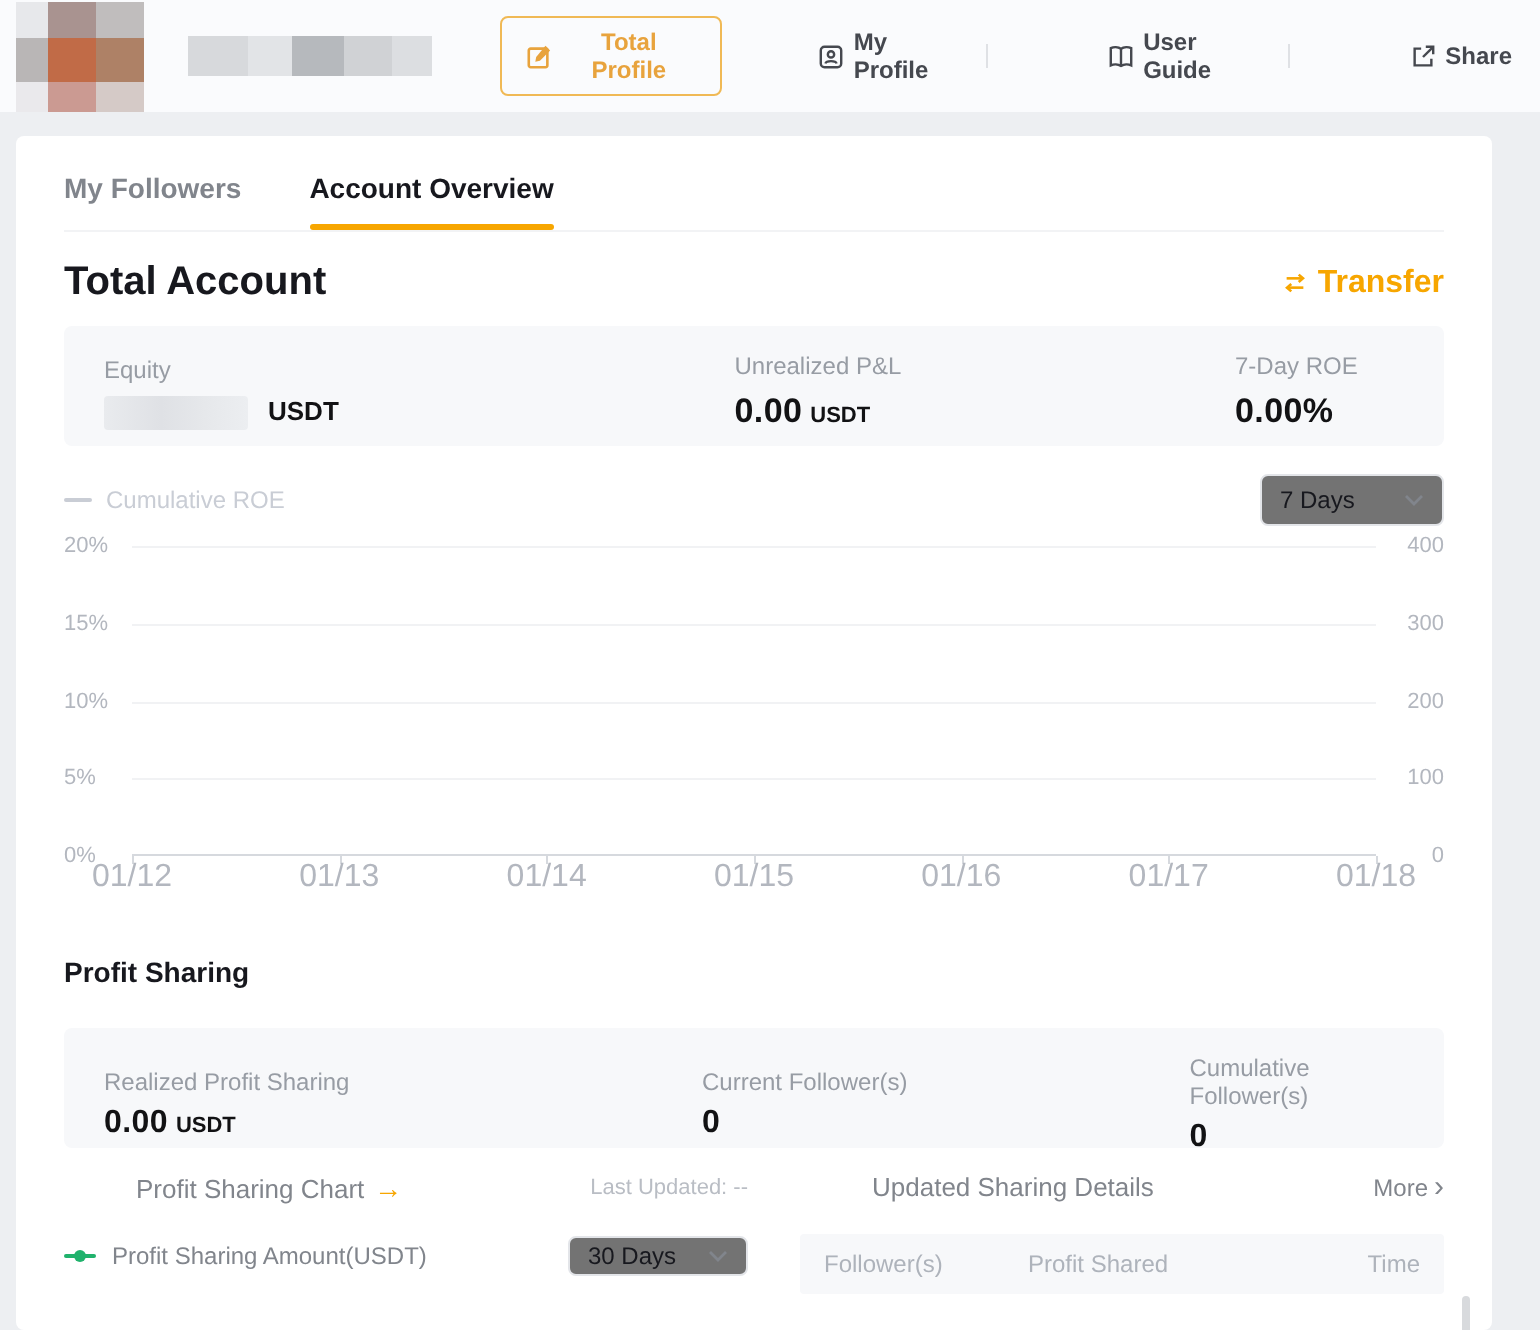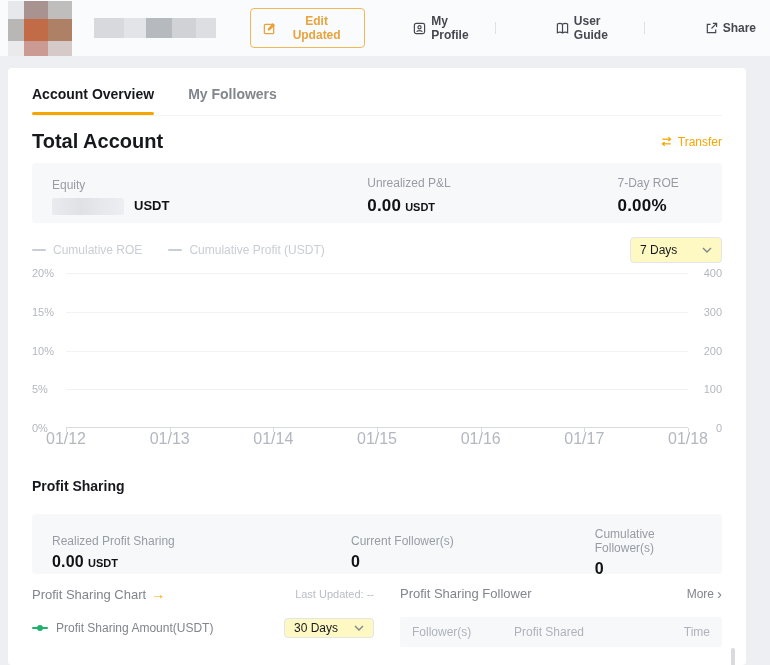--- a/index.html
+++ b/index.html
@@ -56,47 +56,47 @@
   .tab.active { color:#17181e; }
   .tab.active::after {
     content:""; position:absolute; left:0; right:0; bottom:0;
     height:3px; background:#f7a600; border-radius:2px;
   }
   
   .section-row { display:flex; align-items:center; justify-content:space-between; }
   .section-title { font-size:20px; font-weight:bold; color:#17181e; }
   .transfer-link {
     display:inline-flex; align-items:center; gap:5px;
-    color:#f7a600; font-size:12px; font-weight:normal; cursor:pointer;
+    color:#f7a600; font-size:16px; font-weight:bold; cursor:pointer;
   }
   
   .stats-card {
     background:#f7f8fa; border-radius:4px;
     padding:13px 20px; height:60px;
     display:grid; align-items:center;
   }
   .stats-card.row1 { grid-template-columns:48.5% 38.5% auto; margin-top:10px; }
   .stats-card.row2 { grid-template-columns:46% 37.5% auto; margin-top:20px; }
   .stat-label { font-size:12px; color:#979ca4; }
   .stat-value-row { margin-top:6px; display:flex; align-items:baseline; gap:4px; }
   .stat-value { font-size:17px; font-weight:bold; color:#121214; letter-spacing:.2px; }
   .stat-unit { font-size:11px; font-weight:bold; color:#121214; }
   .masked-value {
     width:72px; height:17px; border-radius:2px; align-self:center;
     background:linear-gradient(90deg,#e9ebee 0%,#dfe1e5 40%,#e6e8eb 70%,#eceef1 100%);
   }
   
   .chart-controls { margin-top:14px; display:flex; align-items:center; justify-content:space-between; }
-  .legend { display:flex; align-items:center; gap:26px; }
+  .legend { display:flex; align-items:center; }
   .legend-item { display:flex; align-items:center; gap:7px; font-size:12px; color:#c9cdd5; }
   .legend-dash { width:14px; height:2px; border-radius:1px; background:#c9cdd5; }
   .dropdown {
     display:flex; align-items:center; justify-content:space-between;
     width:92px; height:26px; padding:0 9px;
-    border:1px solid #e3e5e9; border-radius:4px; background:#fef9c3;
+    border:1px solid #e3e5e9; border-radius:4px; background:#737373;
     font-size:12px; color:#17181e; cursor:pointer;
   }
   .dropdown svg { color:#81858c; }
   
   .roe-chart { position:relative; margin-top:6px; height:185px; }
   .plot { position:absolute; left:34px; right:34px; top:4px; bottom:26px; }
   .gridline { position:absolute; left:0; right:0; height:1px; background:#f1f2f4; }
   .axis-line { position:absolute; left:0; right:0; bottom:0; height:1px; background:#d6d9de; }
   .y-label-l {
     position:absolute; left:-34px; width:30px; text-align:left;
@@ -110,21 +110,21 @@
   .x-label {
     position:absolute; bottom:-20px; transform:translateX(-50%);
     font-size:16px; color:#b3b7bf; white-space:nowrap;
   }
   
   .ps-heading { margin-top:24px; font-size:14px; font-weight:bold; color:#17181e; }
   
   .bottom-split { margin-top:12px; display:flex; gap:26px; }
   .bottom-left { width:342px; flex:0 0 auto; }
   .bottom-right { flex:1; position:relative; }
-  .sub-title { font-size:13px; color:#81858c; }
+  .sub-title { font-size:13px; color:#81858c;margin-left:36px; }
   .ps-chart-title { display:inline-flex; align-items:center; gap:5px; }
   .arrow-right-icon { color:#f7a600; font-size:14px; font-weight:bold; }
   .last-updated { font-size:11px; color:#b9bdc4; }
   .more-link { display:inline-flex; align-items:center; gap:3px; font-size:12px; color:#81858c; cursor:pointer; }
   .more-chevron { font-size:15px; line-height:1; color:#81858c; }
   .ps-legend-row { margin-top:16px; display:flex; align-items:center; justify-content:space-between; }
   .ps-legend { display:flex; align-items:center; gap:8px; font-size:12px; color:#81858c; }
   .ps-marker { position:relative; width:16px; height:2px; background:#20b26c; border-radius:1px; }
   .ps-marker::after {
     content:""; position:absolute; left:5px; top:-2px;
@@ -166,21 +166,21 @@
     <span style="width:24px;background:#d0d2d5"></span>
     <span style="width:20px;background:#dcdee1"></span>
   </div>
   <button class="edit-profile-btn">
     <span style="display:inline-flex">
       <svg width="13" height="13" viewBox="0 0 14 14" fill="none" stroke="currentColor" stroke-width="1.4">
         <rect x="1.5" y="2.5" width="10" height="10" rx="1"></rect>
         <path d="M10.5 1 L13 3.5 L7.5 9 L5 9.5 L5.5 7 Z" fill="currentColor" stroke="none"></path>
       </svg>
     </span>
-    <span>Edit Updated</span>
+    <span>Total Profile</span>
   </button>
   <div class="header-links">
     <span class="header-link">
       <span style="display:inline-flex">
         <svg width="13" height="13" viewBox="0 0 14 14" fill="none" stroke="currentColor" stroke-width="1.3">
           <rect x="1.5" y="1.5" width="11" height="11" rx="2"></rect>
           <circle cx="7" cy="5.6" r="1.7"></circle>
           <path d="M4 10.5 C4.5 8.8 9.5 8.8 10 10.5"></path>
         </svg>
       </span>
@@ -206,22 +206,22 @@
         </svg>
       </span>
       <span>Share</span>
     </span>
   </div>
 </div>
 
 <div class="main-card">
 
   <div class="tabs">
+    <div class="tab">My Followers</div>
     <div class="tab active">Account Overview</div>
-    <div class="tab">My Followers</div>
   </div>
 
   <div class="section-row" style="margin-top:14px">
     <div class="section-title">Total Account</div>
     <span class="transfer-link">
       <span style="display:inline-flex">
         <svg width="13" height="13" viewBox="0 0 14 14" fill="none" stroke="currentColor" stroke-width="1.4">
           <path d="M2.5 4.5 H11"></path>
           <path d="M9 2.5 L11.3 4.5 L9 6.5"></path>
           <path d="M11.5 9.5 H3"></path>
@@ -253,24 +253,20 @@
         <span class="stat-value">0.00%</span>
       </div>
     </div>
   </div>
 
   <div class="chart-controls">
     <div class="legend">
       <span class="legend-item">
         <span class="legend-dash"></span>
         <span>Cumulative ROE</span>
-      </span>
-      <span class="legend-item">
-        <span class="legend-dash"></span>
-        <span>Cumulative Profit (USDT)</span>
       </span>
     </div>
     <div class="dropdown">
       <span>7 Days</span>
       <span style="display:inline-flex">
         <svg width="10" height="6" viewBox="0 0 10 6" fill="none" stroke="currentColor" stroke-width="1.4">
           <path d="M1 1 L5 5 L9 1"></path>
         </svg>
       </span>
     </div>
@@ -359,21 +355,21 @@
             <svg width="10" height="6" viewBox="0 0 10 6" fill="none" stroke="currentColor" stroke-width="1.4">
               <path d="M1 1 L5 5 L9 1"></path>
             </svg>
           </span>
         </span>
       </div>
     </div>
 
     <div class="bottom-right">
       <div class="section-row">
-        <span class="sub-title">Profit Sharing Follower</span>
+        <span class="sub-title">Updated Sharing Details</span>
         <span class="more-link">
           <span>More</span>
           <span class="more-chevron">›</span>
         </span>
       </div>
       <div class="details-header">
         <span class="details-col-1">Follower(s)</span>
         <span class="details-col-2">Profit Shared</span>
         <span class="details-col-3">Time</span>
       </div>

